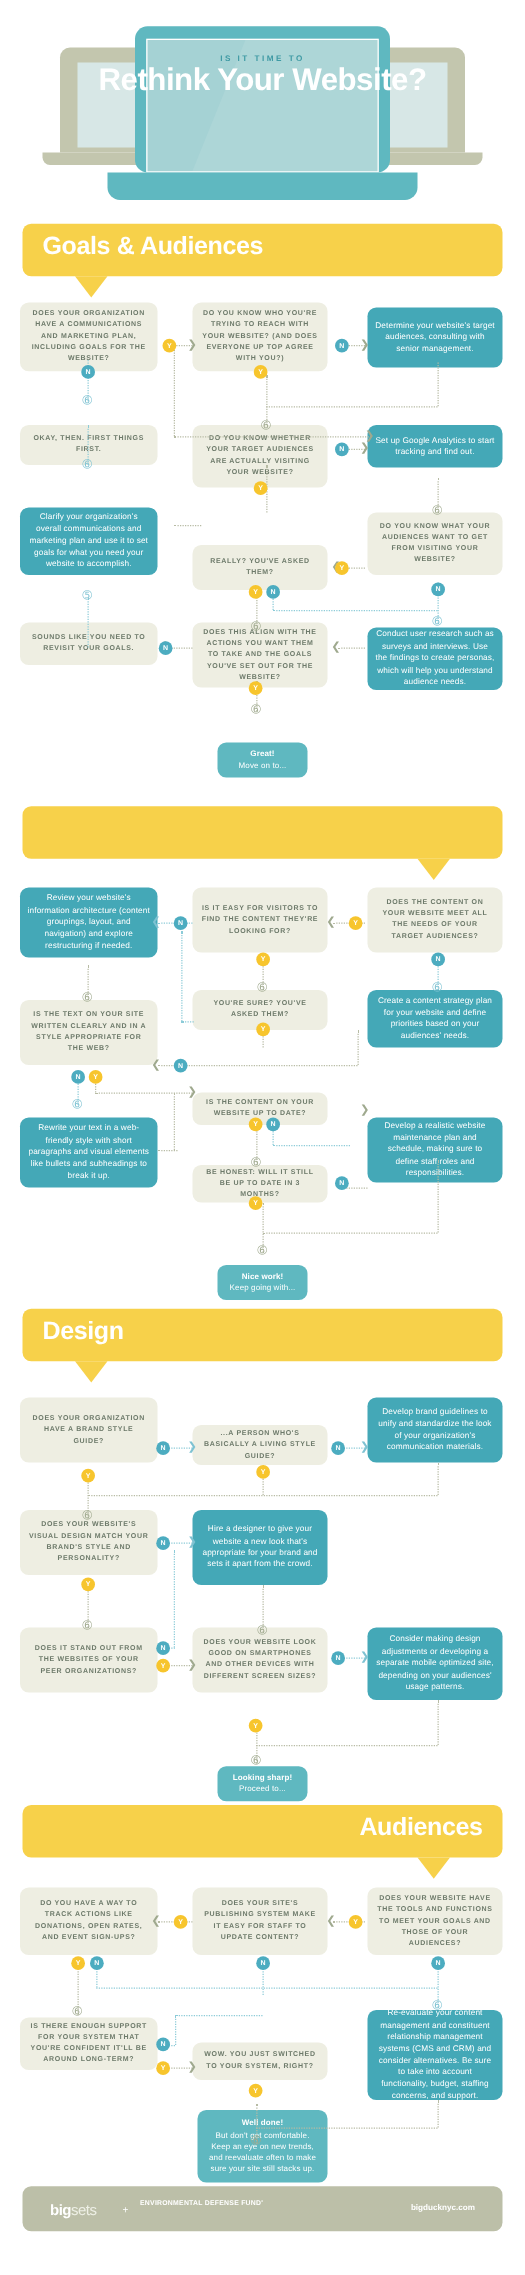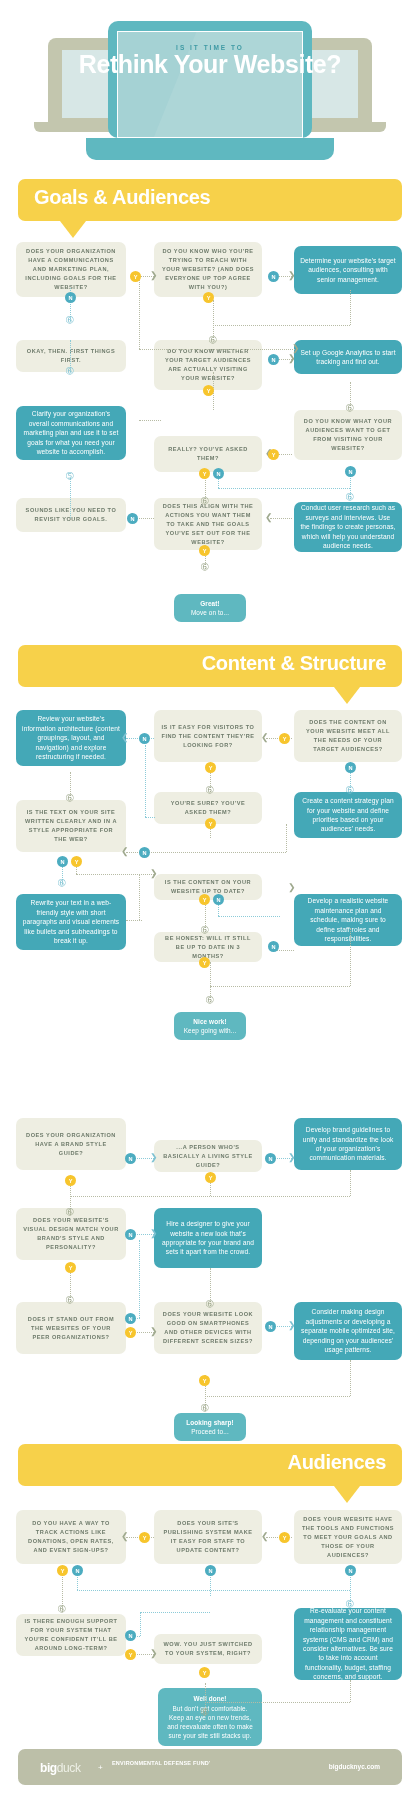--- a/index.html
+++ b/index.html
@@ -230,21 +230,20 @@
   <div class="badge n" style="left:268px;top:354px">N</div>
   <div class="badge y" style="left:203px;top:385px">Y</div>
   <div class="badge y" style="left:268px;top:449px">Y</div>
   <div class="badge n" style="left:345px;top:466px">N</div>
   <div class="badge y" style="left:199px;top:468px">Y</div>
   <div class="badge n" style="left:213px;top:468px">N</div>
   <div class="badge n" style="left:127px;top:513px">N</div>
   <div class="badge y" style="left:199px;top:545px">Y</div>
 
   <div class="banner right" style="top:645px">
-    <div class="btext">Content &amp; Structure</div>
     <div class="notch"></div>
   </div>
 
   <div class="lineH blue" style="left:126px;top:738px;width:28px"></div>
   <div class="arw blue" style="left:121px;top:733px">❮</div>
   <div class="lineH" style="left:266px;top:738px;width:26px"></div>
   <div class="arw" style="left:261px;top:733px">❮</div>
   <div class="lineV" style="left:70px;top:772px;height:28px"></div>
   <div class="arw" style="left:66px;top:794px">➅</div>
   <div class="lineV" style="left:210px;top:762px;height:30px"></div>
@@ -297,20 +296,24 @@
   <div class="badge n" style="left:345px;top:762px">N</div>
   <div class="badge n" style="left:139px;top:847px">N</div>
   <div class="badge y" style="left:205px;top:818px">Y</div>
   <div class="badge n" style="left:57px;top:856px">N</div>
   <div class="badge y" style="left:71px;top:856px">Y</div>
   <div class="badge y" style="left:199px;top:894px">Y</div>
   <div class="badge n" style="left:213px;top:894px">N</div>
   <div class="badge n" style="left:268px;top:941px">N</div>
   <div class="badge y" style="left:199px;top:957px">Y</div>
 
+  <div class="banner left" style="top:1047px">
+    <div class="btext">Design</div>
+    <div class="notch"></div>
+  </div>
 
   <div class="lineH blue" style="left:126px;top:1158px;width:28px"></div>
   <div class="arw blue" style="left:150px;top:1153px">❯</div>
   <div class="lineH blue" style="left:266px;top:1158px;width:26px"></div>
   <div class="arw blue" style="left:288px;top:1153px">❯</div>
   <div class="lineV" style="left:70px;top:1175px;height:40px"></div>
   <div class="arw" style="left:66px;top:1208px">➅</div>
   <div class="lineV" style="left:210px;top:1172px;height:24px"></div>
   <div class="lineH" style="left:70px;top:1196px;width:280px"></div>
   <div class="lineV" style="left:350px;top:1170px;height:26px"></div>
@@ -396,21 +399,21 @@
   <div class="badge y" style="left:279px;top:1532px">Y</div>
   <div class="badge y" style="left:57px;top:1565px">Y</div>
   <div class="badge n" style="left:72px;top:1565px">N</div>
   <div class="badge n" style="left:205px;top:1565px">N</div>
   <div class="badge n" style="left:345px;top:1565px">N</div>
   <div class="badge n" style="left:125px;top:1630px">N</div>
   <div class="badge y" style="left:125px;top:1649px">Y</div>
   <div class="badge y" style="left:199px;top:1667px">Y</div>
 
   <div class="footer">
-    <div class="f-logo"><span>big</span><span class="light">duck</span></div>
+    <div class="f-logo"><span>big</span><span class="light">sets</span></div>
     <div class="f-plus">+</div>
     <div class="f-edf">
       <span>ENVIRONMENTAL</span>
       <span>DEFENSE FUNDʹ</span>
     </div>
     <div class="f-url">bigducknyc.com</div>
   </div>
 
 </div>
 

